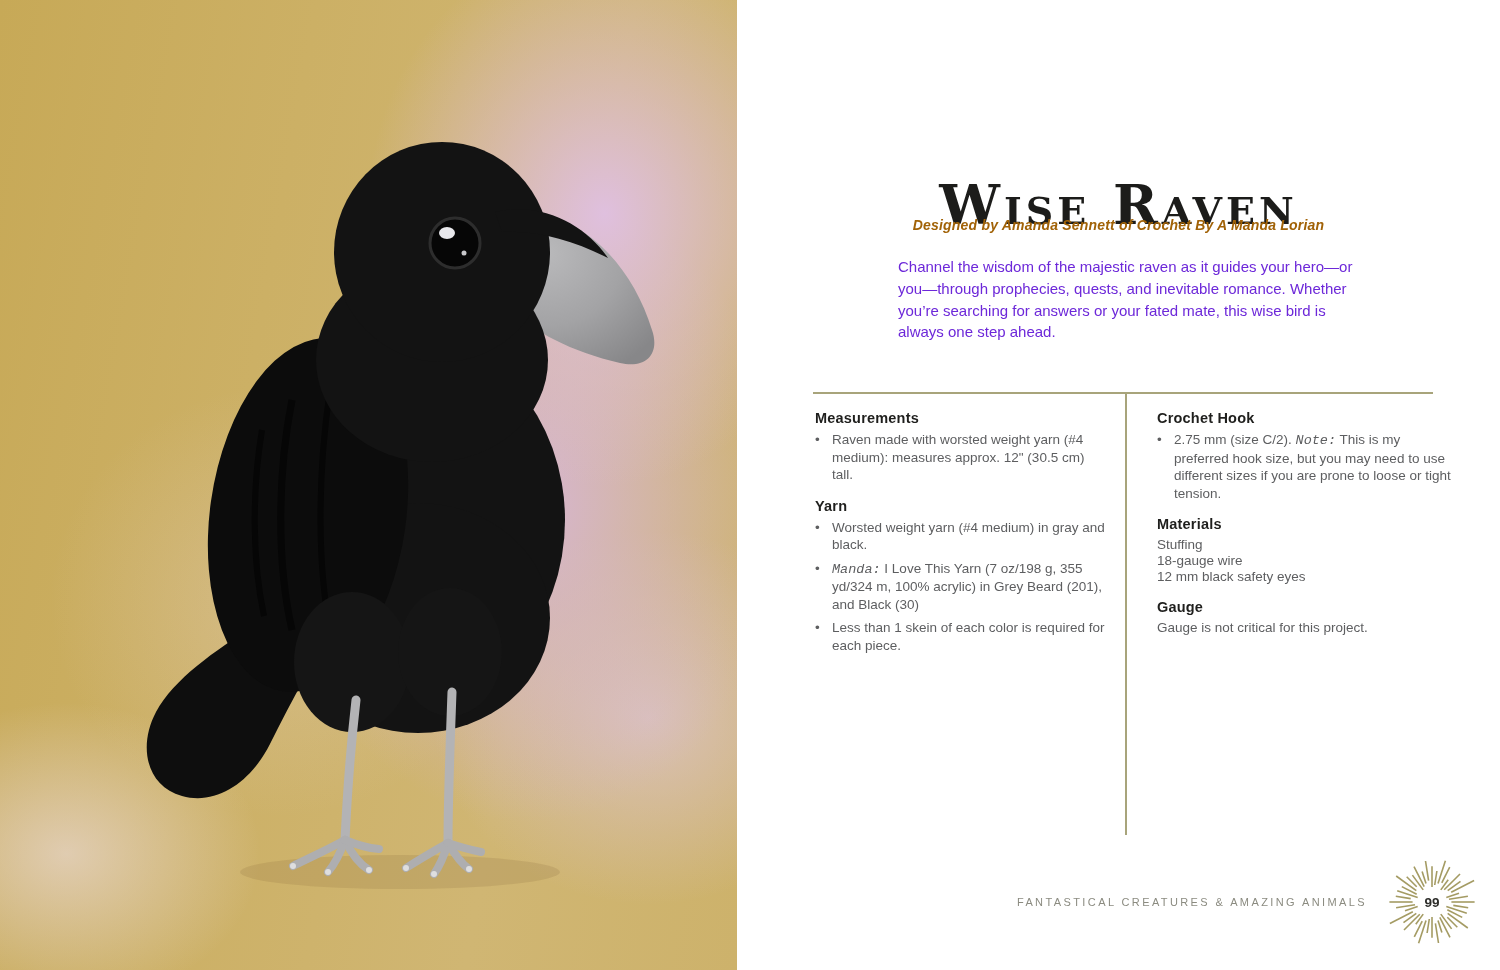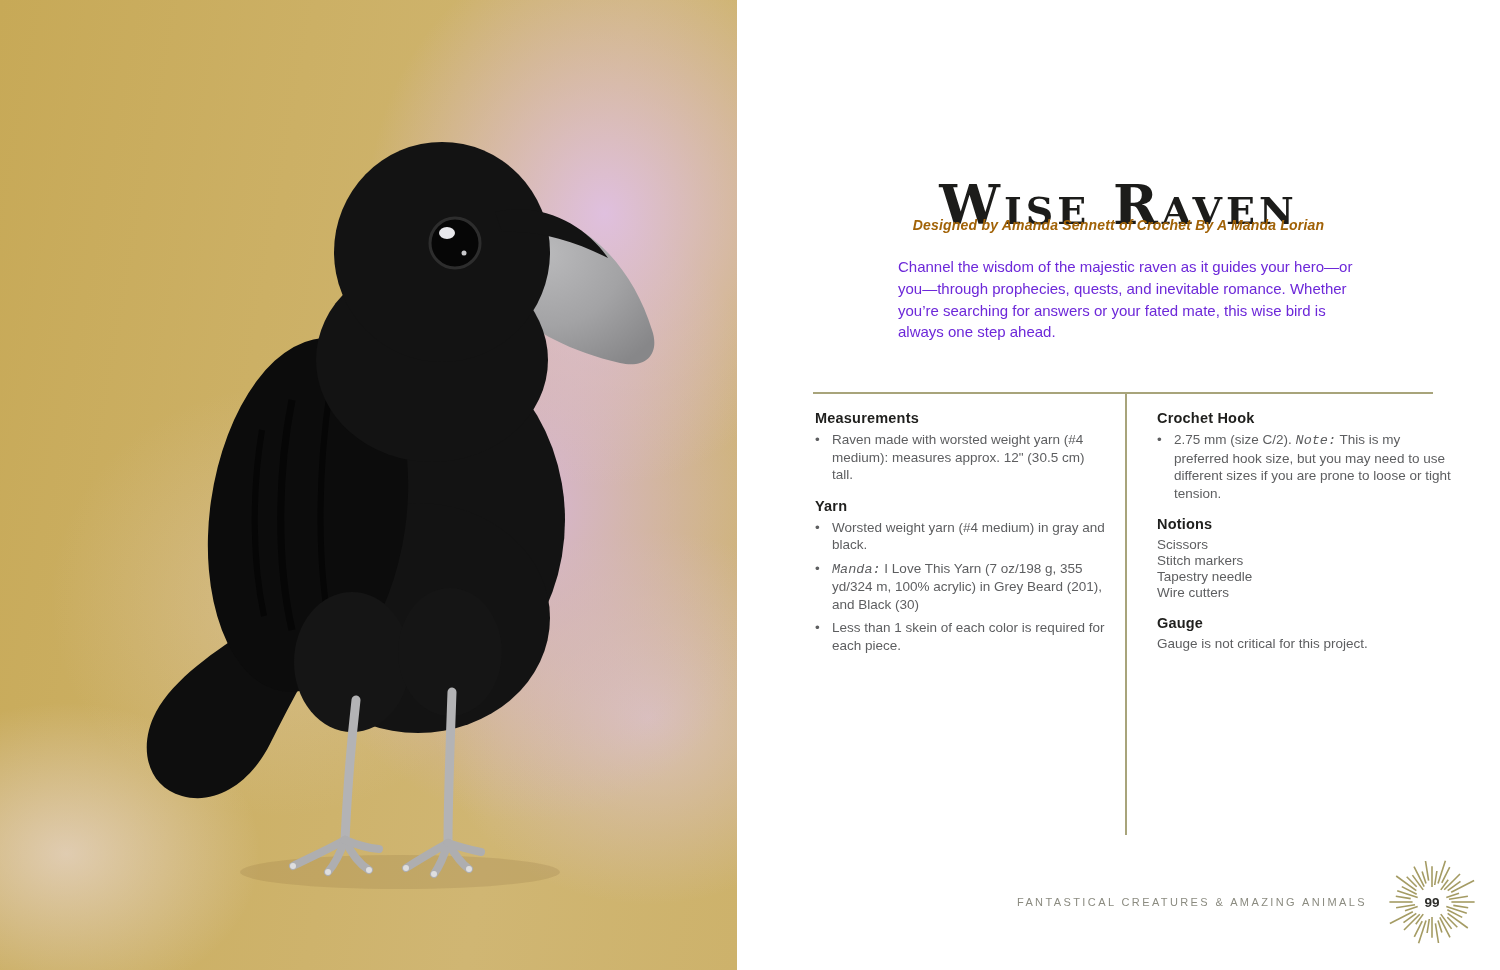--- a/index.html
+++ b/index.html
@@ -177,28 +177,27 @@
       <div class="section">
         <h3>Crochet Hook</h3>
         <ul class="blist">
           <li>
             <span class="blt">•</span>
             <span class="li-text"><span>2.75 mm (size C/2). </span><i>Note:</i><span> This is my preferred hook size, but you may need to use different sizes if you are prone to loose or tight tension.</span></span>
           </li>
         </ul>
       </div>
 
-
-      <div class="section">
-        <h3>Notions</h3>
-        <div class="plain-line">Scissors</div>
-        <div class="plain-line">Stitch markers</div>
-        <div class="plain-line">Tapestry needle</div>
-        <div class="plain-line">Wire cutters</div>
-      </div>
+      <div class="section">
+        <h3>Materials</h3>
+        <div class="plain-line">Stuffing</div>
+        <div class="plain-line">18-gauge wire</div>
+        <div class="plain-line">12 mm black safety eyes</div>
+      </div>
+
 
       <div class="section">
         <h3>Gauge</h3>
         <div class="plain-line">Gauge is not critical for this project.</div>
       </div>
     </div>
 
     <div class="footer-chapter">FANTASTICAL CREATURES &amp; AMAZING ANIMALS</div>
     <div class="starburst">
       <svg width="92" height="92" viewBox="0 0 92 92">

